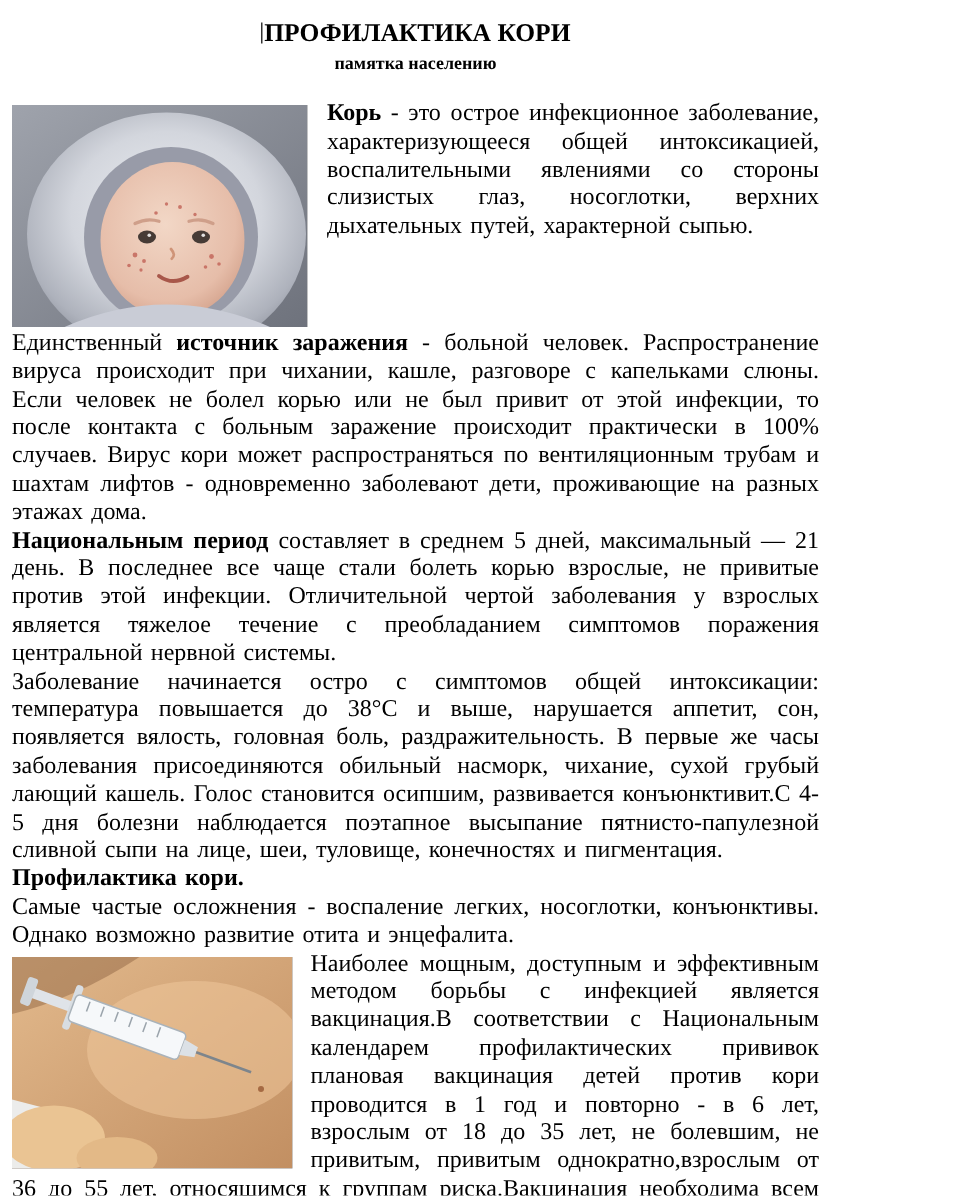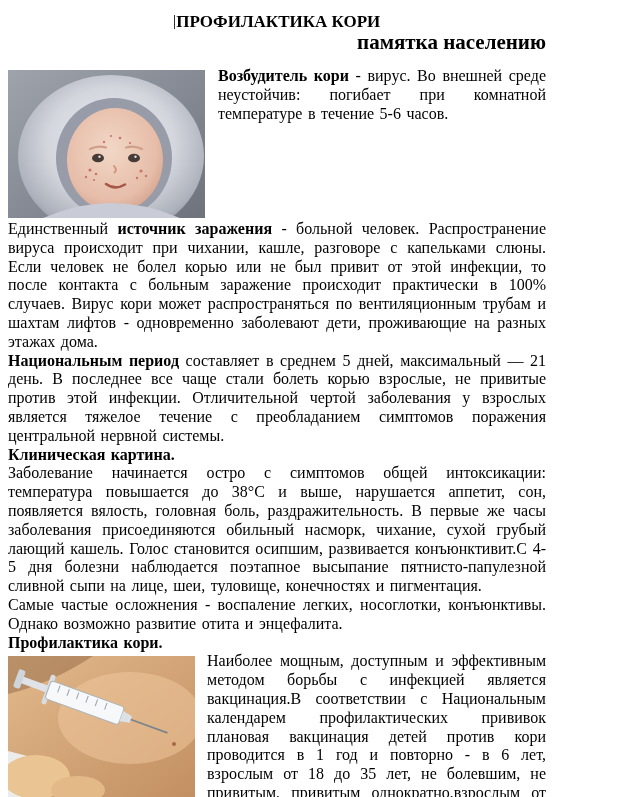--- a/index.html
+++ b/index.html
@@ -15,22 +15,22 @@
   }
   .title-row {
     text-align: center; font-weight: bold;
     font-size: 17px; line-height: 20px;
   }
   .cursor {
     display: inline-block; width: 1.5px; height: 14px;
     background: #333; vertical-align: -2px; margin-right: 1px;
   }
   .subtitle {
-    text-align: right; font-weight: bold;
-    font-size: 21px; line-height: 20px;
+    text-align: center; font-weight: bold;
+    font-size: 12px; line-height: 20px;
     margin: 0 0 15px 0;
   }
   p.para {
     margin: 0;
     font-size: 16px; line-height: 18.8px;
     text-align: justify;
     word-spacing: 1.5px;
   }
   p.heading { font-weight: bold; text-align: left; }
   .section::after { content: ""; display: block; clear: both; }
@@ -91,33 +91,32 @@
             <circle cx="138" cy="106" r="1.2"></circle>
           <circle cx="129" cy="108" r="1.2"></circle>
             <circle cx="96" cy="72" r="1.2"></circle>
             <circle cx="112" cy="68" r="1.3"></circle>
           <circle cx="122" cy="73" r="1.1"></circle>
             <circle cx="103" cy="66" r="1.1"></circle>
         </g>
         <path d="M35 148 Q103 118 172 148 Z" fill="#c9ccd6"></path>
       </svg>
     </div>
-    <p class="para"><b>Возбудитель кори</b><span> - вирус. Во внешней среде неустойчив: погибает при комнатной температуре в течение 5-6 часов.</span></p>
+    <p class="para"><b>Корь</b><span> - это острое инфекционное заболевание, характеризующееся общей интоксикацией, воспалительными явлениями со стороны слизистых глаз, носоглотки, верхних дыхательных путей, характерной сыпью.</span></p>
   </div>
 
   <p class="para clear"><span>Единственный </span><b>источник заражения</b><span> - больной человек. Распространение вируса происходит при чихании, кашле, разговоре с капельками слюны. Если человек не болел корью или не был привит от этой инфекции, то после контакта с больным заражение происходит практически в 100% случаев. Вирус кори может распространяться по вентиляционным трубам и шахтам лифтов - одновременно заболевают дети, проживающие на разных этажах дома.</span></p>
 
   <p class="para"><b>Национальным период</b><span> составляет в среднем 5 дней, максимальный — 21 день. В последнее все чаще стали болеть корью взрослые, не привитые против этой инфекции. Отличительной чертой заболевания у взрослых является тяжелое течение с преобладанием симптомов поражения центральной нервной системы.</span></p>
 
-  <p class="para heading">Клиническая картина.</p>
   <p class="para">Заболевание начинается остро с симптомов общей интоксикации: температура повышается до 38°С и выше, нарушается аппетит, сон, появляется вялость, головная боль, раздражительность. В первые же часы заболевания присоединяются обильный насморк, чихание, сухой грубый лающий кашель. Голос становится осипшим, развивается конъюнктивит.С 4-5 дня болезни наблюдается поэтапное высыпание пятнисто-папулезной сливной сыпи на лице, шеи, туловище, конечностях и пигментация.</p>
 
+  <p class="para heading">Профилактика кори.</p>
+
   <p class="para">Самые частые осложнения - воспаление легких, носоглотки, конъюнктивы. Однако возможно развитие отита и энцефалита.</p>
-
-  <p class="para heading">Профилактика кори.</p>
 
   <div class="section">
     <div class="photo photo-vaccine">
       <svg viewBox="0 0 187 141" preserveAspectRatio="none" xmlns="http://www.w3.org/2000/svg">
         <defs>
           <linearGradient id="skinG" x1="0" y1="0" x2="1" y2="1">
             <stop offset="0" stop-color="#e2b98c"></stop>
               <stop offset="1" stop-color="#c28f62"></stop>
           </linearGradient>
         </defs>

